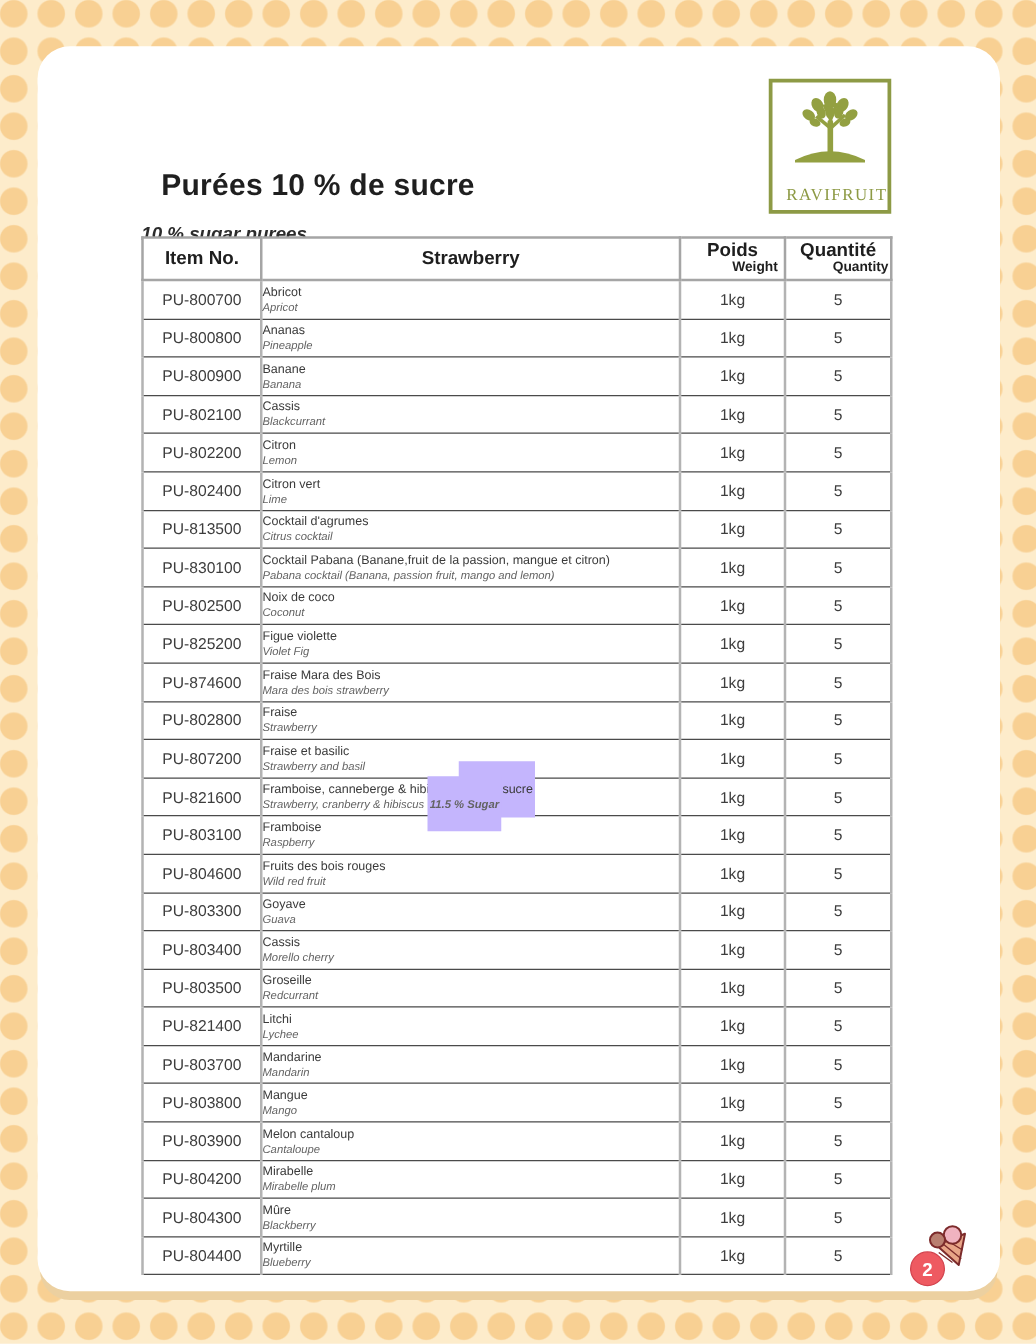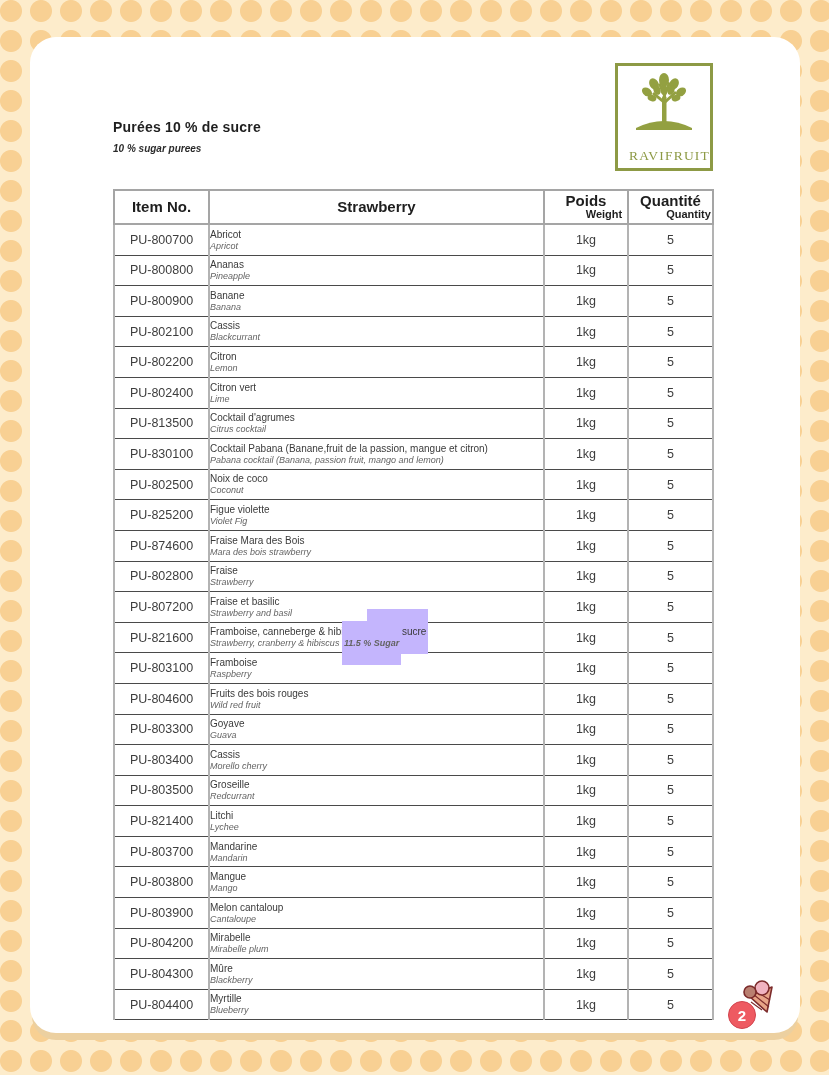--- a/index.html
+++ b/index.html
@@ -16,25 +16,25 @@
   .card {
     position: absolute;
     left: 30px; top: 37px;
     width: 770px; height: 996px;
     background: #ffffff;
     border-radius: 26px;
     box-shadow: 0 9px 0 -2px #ecd0a0;
   }
   .title-block { position: absolute; left: 83px; top: 82px; }
   .title-fr {
-    font-size: 14px; font-weight: bold; color: #1f1f1f;
-    letter-spacing: 0.2px; margin: 0;
+    font-size: 24px; font-weight: bold; color: #1f1f1f;
+    letter-spacing: 0.2px; margin: 16px;
   }
   .title-en {
-    font-size: 10px; font-weight: bold; font-style: italic;
+    font-size: 15px; font-weight: bold; font-style: italic;
     color: #2b2b2b; margin-top: 8px;
   }
   .logo-box {
     position: absolute; left: 585px; top: 26px;
     width: 92px; height: 98px;
     border: 3px solid #8d9a45;
     background: #ffffff;
     display: flex; flex-direction: column; align-items: flex-end; justify-content: flex-end;
     padding-bottom: 4px;
   }

